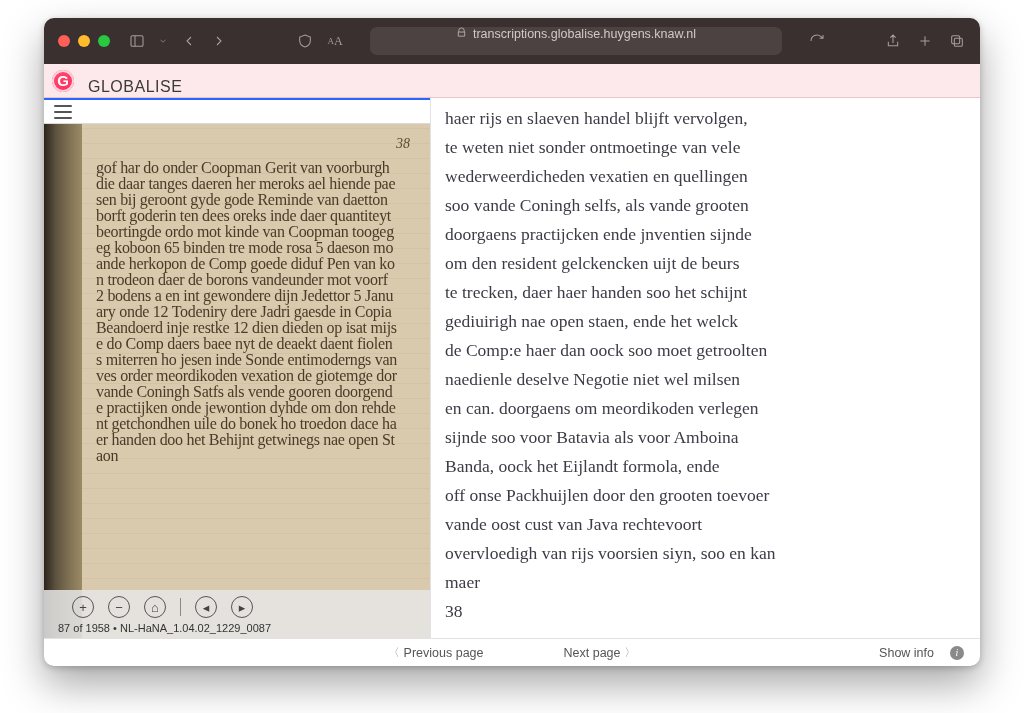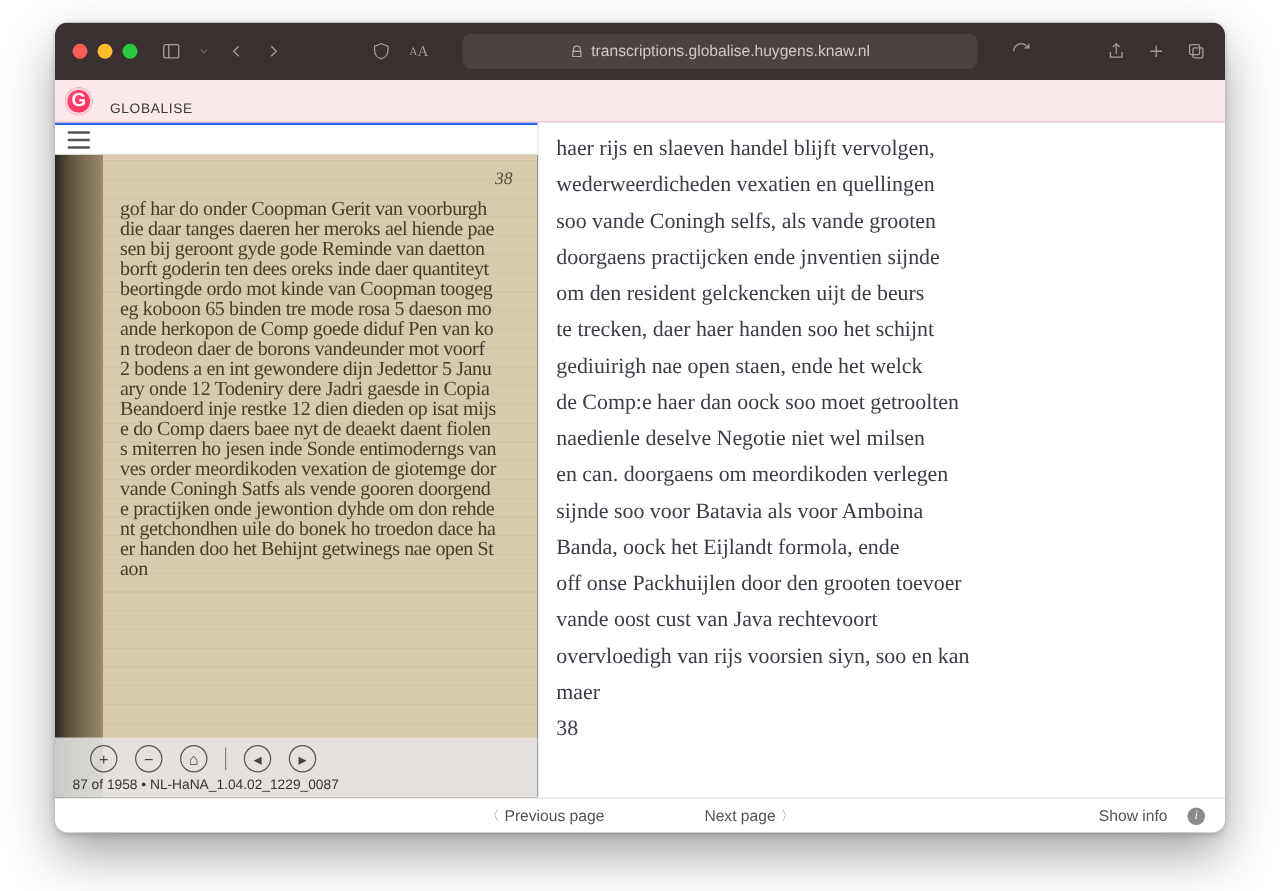--- a/index.html
+++ b/index.html
@@ -34,21 +34,21 @@
   .dot.green { background: #28c840; }
   .tb-ico { width: 18px; height: 18px; display:flex; align-items:center; justify-content:center; color:#a79c9a; }
   .tb-ico svg { width:16px; height:16px; stroke:#a79c9a; stroke-width:1.6; fill:none; }
   .tb-group { display:flex; gap:12px; align-items:center; }
   .urlbox {
     flex: 1;
     margin: 0 18px;
     height: 28px;
     background: #4b4241;
     border-radius: 7px;
-    display:flex; align-items:center; justify-content:center;
+    display:flex; justify-content:center;
     gap:6px;
     color:#d2c9c7;
     font-size:12.5px;
   }
   .urlbox svg { width:11px; height:11px; fill:#b8aeac; }
   .tb-right { display:flex; gap:14px; align-items:center; }
 
   
   .app-header {
     height: 34px;
@@ -58,21 +58,21 @@
     padding-left: 8px;
     gap: 14px;
   }
   .logo {
     width: 22px; height:22px; border-radius:50%;
     background: linear-gradient(135deg,#ff4d73,#ff2a5c);
     color:#fff; font-weight:700; font-size:15px;
     display:flex;align-items:center;justify-content:center;
     box-shadow: inset 0 0 0 2px #ffd0da;
   }
-  .brand { font-size:11px; font-weight:500; color:#3a3a3a; letter-spacing:0.5px;margin-top:12px; }
+  .brand { font-size:16px; font-weight:500; color:#3a3a3a; letter-spacing:0.5px;margin-top:12px; }
 
   
   .main { flex:1; display:flex; overflow:hidden; }
   .left {
     width: 387px;
     display:flex; flex-direction:column;
     border-right: 1px solid #e3e3e3;
   }
   .viewerbar {
     height: 26px;
@@ -274,20 +274,21 @@
           </div>
           <div class="page-label">
             <span>87 of 1958</span> • <span>NL-HaNA_1.04.02_1229_0087</span>
           </div>
         </div>
       </div>
     </div>
 
     <div class="right">
       <div class="trans-line">haer rijs en slaeven handel blijft vervolgen,</div>
+      <div class="trans-line">te weten niet sonder ontmoetinge van vele</div>
       <div class="trans-line">wederweerdicheden vexatien en quellingen</div>
       <div class="trans-line">soo vande Coningh selfs, als vande grooten</div>
       <div class="trans-line">doorgaens practijcken ende jnventien sijnde</div>
       <div class="trans-line">om den resident gelckencken uijt de beurs</div>
       <div class="trans-line">te trecken, daer haer handen soo het schijnt</div>
       <div class="trans-line">gediuirigh nae open staen, ende het welck</div>
       <div class="trans-line">de Comp:e haer dan oock soo moet getroolten</div>
       <div class="trans-line">naedienle deselve Negotie niet wel milsen</div>
       <div class="trans-line">en can. doorgaens om meordikoden verlegen</div>
       <div class="trans-line">sijnde soo voor Batavia als voor Amboina</div>

